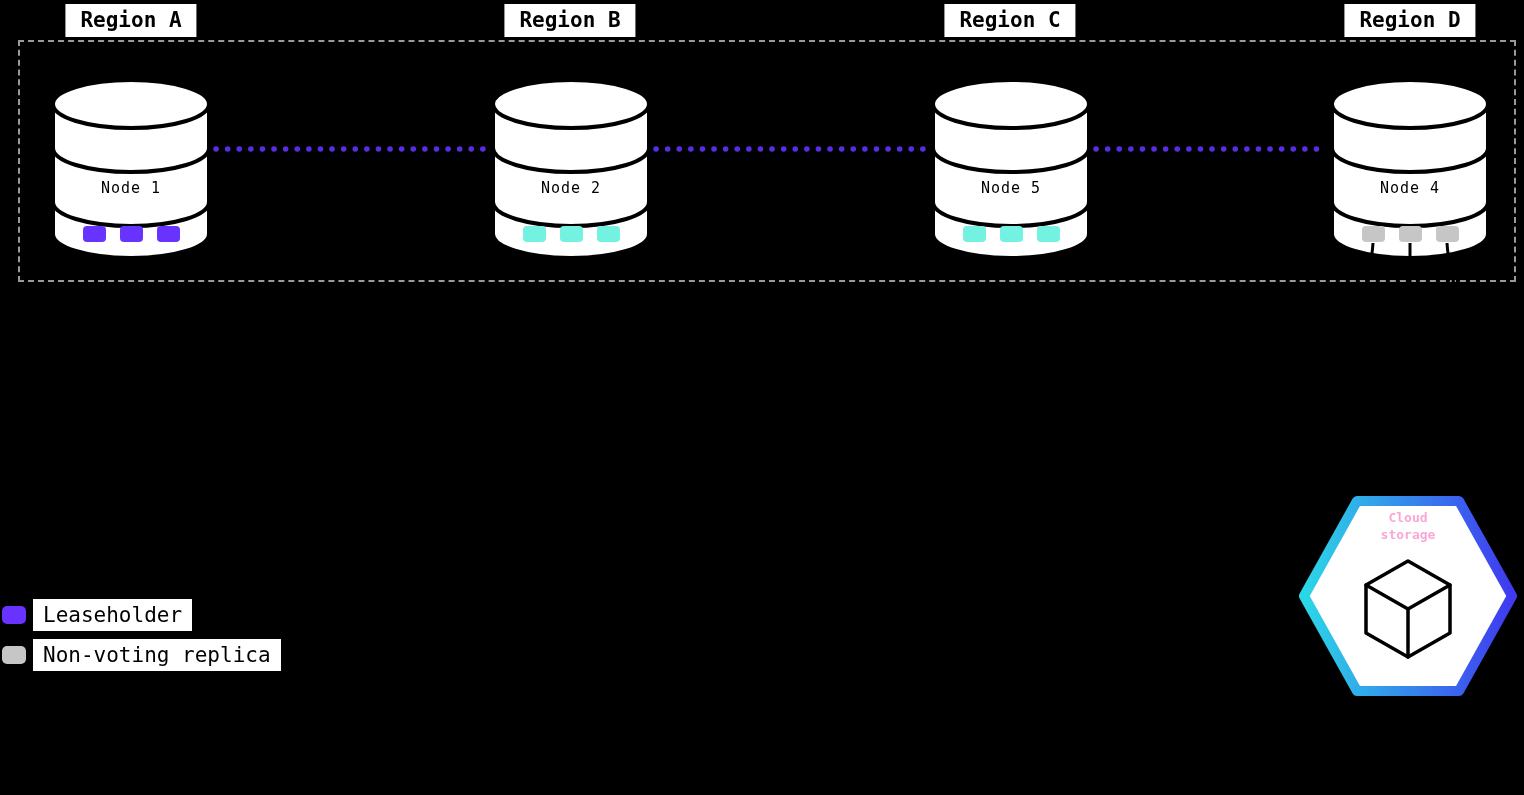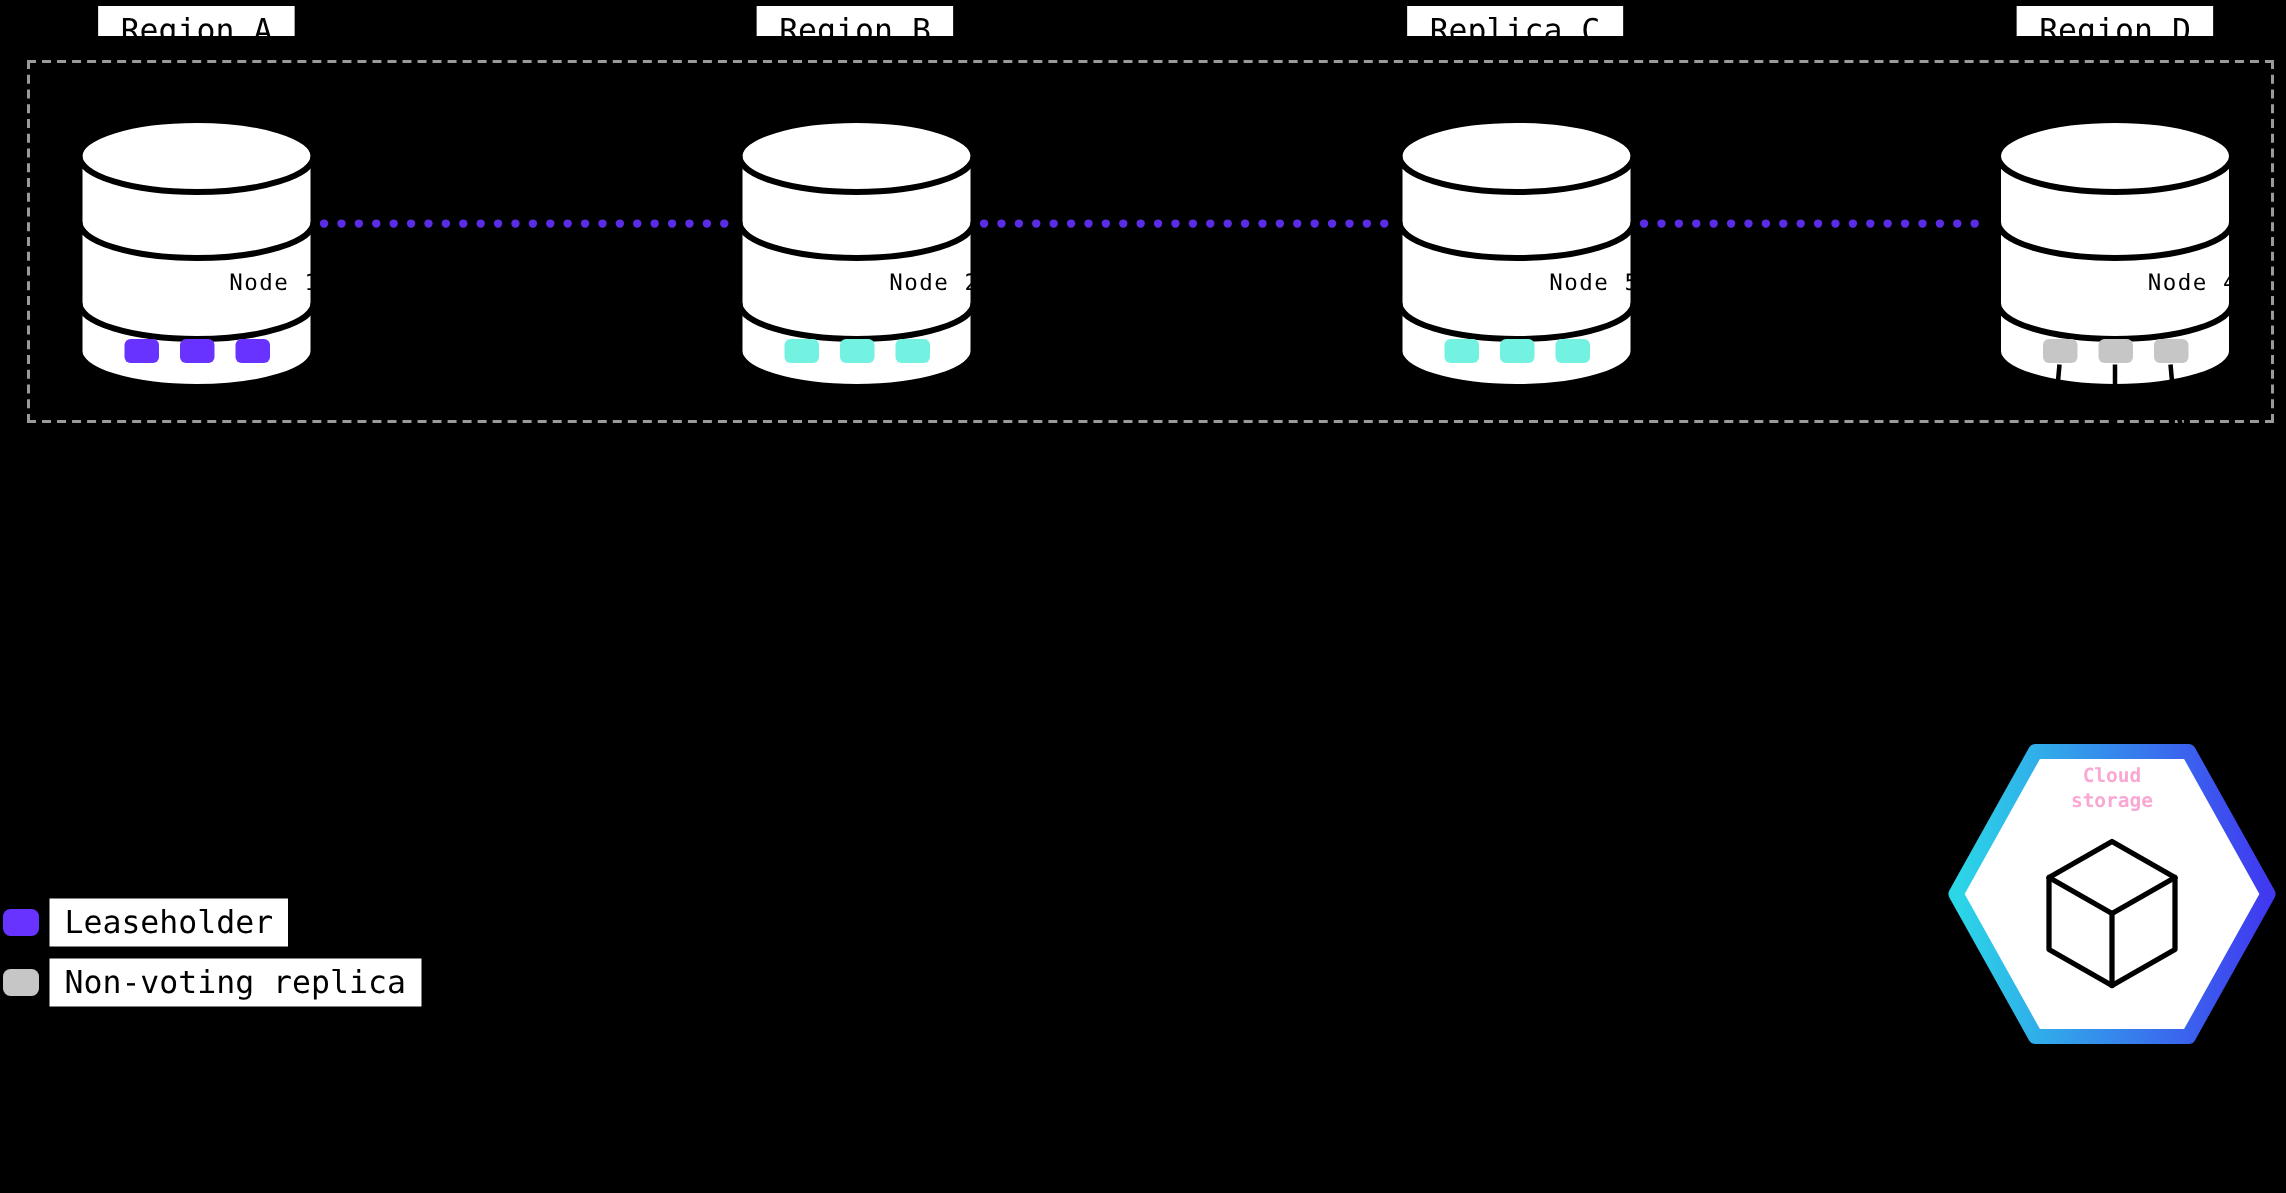--- a/index.html
+++ b/index.html
@@ -6,40 +6,40 @@
   html,body { background:#000; }
   body {
     width:1524px; height:795px;
     font-family:"DejaVu Sans Mono","Liberation Mono",monospace;
     overflow:hidden;
   }
   .canvas { position:relative; width:1524px; height:795px; background:#000; }
 
   
   .region-label {
-    position:absolute; top:4px; height:20px;
+    position:absolute; top:4px; height:33px;
     background:#fff; color:#000;
-    font-weight:normal; font-size:21px; line-height:33px;
+    font-weight:bold; font-size:21px; line-height:33px;
     padding:0 15px; transform:translateX(-50%);
     white-space:nowrap;
   }
 
   
   .dashed-box {
     position:absolute; left:18px; top:40px;
     width:1498px; height:242px;
     border:2px dashed #9a9a9a;
   }
 
   
   .node { position:absolute; top:78px; width:164px; height:184px; }
   .node svg.cyl { position:absolute; left:0; top:0; width:164px; height:184px; }
   .node-label {
     position:absolute; left:0; top:101px; width:100%;
-    text-align:right; color:#000; font-size:15px; letter-spacing:1px;
+    text-align:center; color:#000; font-size:15px; letter-spacing:1px;
   }
   .chips {
     position:absolute; left:0; top:148px; width:100%;
     display:flex; justify-content:center; gap:14px;
   }
   .chip { width:23px; height:16px; border-radius:4px; display:inline-block; }
 
   
   .overlay { position:absolute; left:0; top:0; width:1524px; height:795px; pointer-events:none; }
 
@@ -61,21 +61,21 @@
     font-weight:bold; font-size:13px; line-height:17px;
   }
 </style>
 </head>
 <body>
 
 <div class="canvas">
 
   <div class="region-label" style="left:131px">Region A</div>
   <div class="region-label" style="left:570px">Region B</div>
-  <div class="region-label" style="left:1010px">Replica C</div>
+  <div class="region-label" style="left:1010px">Region C</div>
   <div class="region-label" style="left:1410px">Region D</div>
 
   <div class="dashed-box" style="border-color: rgb(154, 154, 154);"></div>
 
   <div class="node" style="left:49px">
     <svg class="cyl" viewBox="0 0 164 184">
       <path d="M4 26 A78 24 0 0 1 160 26 L160 156 A78 24 0 0 1 4 156 Z" fill="#fff" stroke="#000" stroke-width="4"></path>
       <path d="M4 26 A78 24 0 0 0 160 26" fill="none" stroke="#000" stroke-width="4"></path>
       <path d="M4 70 A78 24 0 0 0 160 70" fill="none" stroke="#000" stroke-width="4"></path>
       <path d="M4 124 A78 24 0 0 0 160 124" fill="none" stroke="#000" stroke-width="4"></path>

